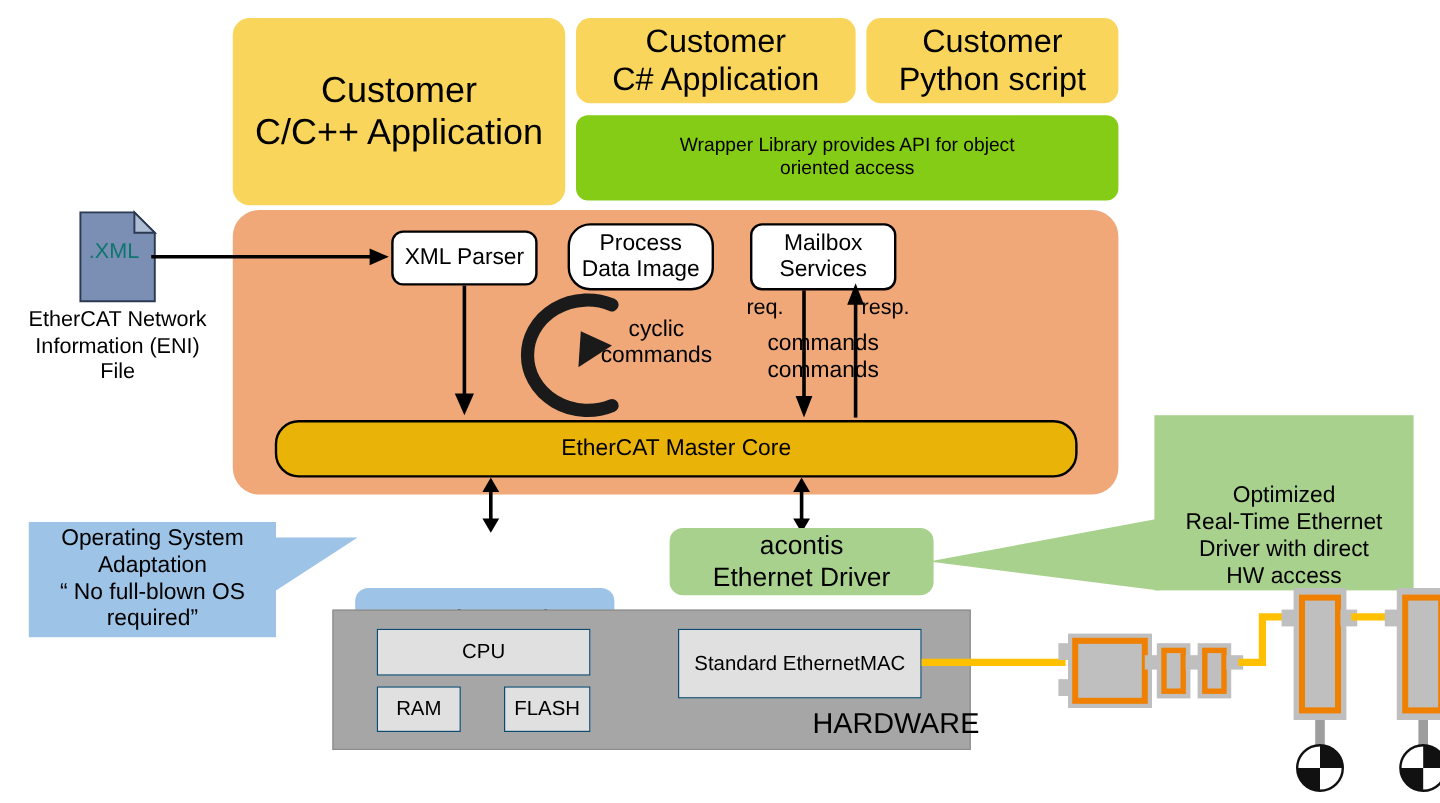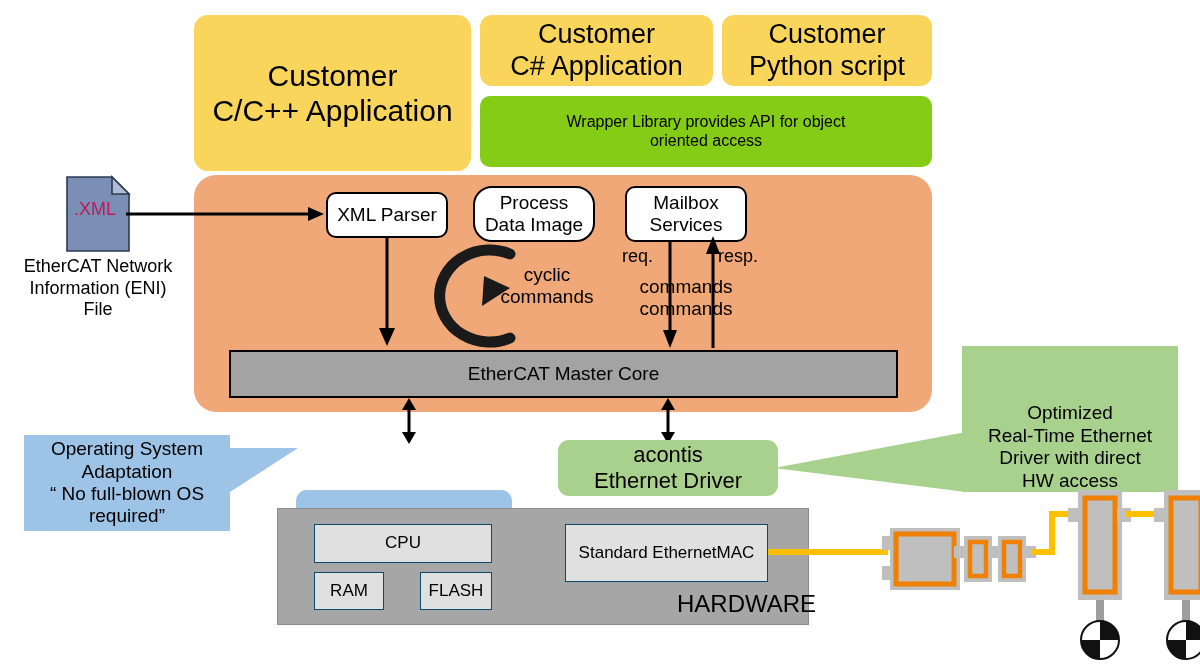--- a/index.html
+++ b/index.html
@@ -40,23 +40,23 @@
     border-radius:22px;
   }
 
   .white-box{
     background:#ffffff;
     border:2.5px solid #000;
     border-radius:10px;
     font-size:19px;
   }
   .core-box{
-    background:#a3a3a3;
+    background:#eab308;
     border:2.5px solid #000;
-    border-radius:0;
+    border-radius:20px;
     font-size:19px;
   }
 
   .lbl{font-size:18px;line-height:1.15;}
   .doc-cap{
     font-size:18px;line-height:1.2;text-align:center;
   }
 
   
   .os-box{
@@ -99,21 +99,21 @@
 
   <div class="abs wrapper-box ctr" style="left:480px;top:96px;width:452px;height:71px;flex-direction:column;">
     <div>Wrapper Library provides API for object</div>
     <div>oriented access</div>
   </div>
 
   <svg class="abs" style="left:66px;top:176px;width:64px;height:76px;" viewBox="0 0 64 76">
     <path d="M1,1 H46 L63,18 V75 H1 Z" fill="#7B8FB4" stroke="#2b3a52" stroke-width="1.6"></path>
     <path d="M46,1 L63,18 H46 Z" fill="#aebdd4" stroke="#2b3a52" stroke-width="1.6"></path>
   </svg>
-  <div class="abs ctr" style="left:66px;top:196px;width:58px;height:28px;color:#be185d;font-size:18px;">.XML</div>
+  <div class="abs ctr" style="left:66px;top:196px;width:58px;height:28px;color:#0f766e;font-size:18px;">.XML</div>
 
   <div class="abs doc-cap" style="left:10px;top:256px;width:176px;">
     <div>EtherCAT Network</div>
     <div>Information (ENI)</div>
     <div>File</div>
   </div>
 
   <div class="abs stack-panel" style="left:194px;top:175px;width:738px;height:237px;"></div>
 
   <svg class="abs" style="left:126px;top:196px;width:200px;height:36px;" viewBox="0 0 200 36">

